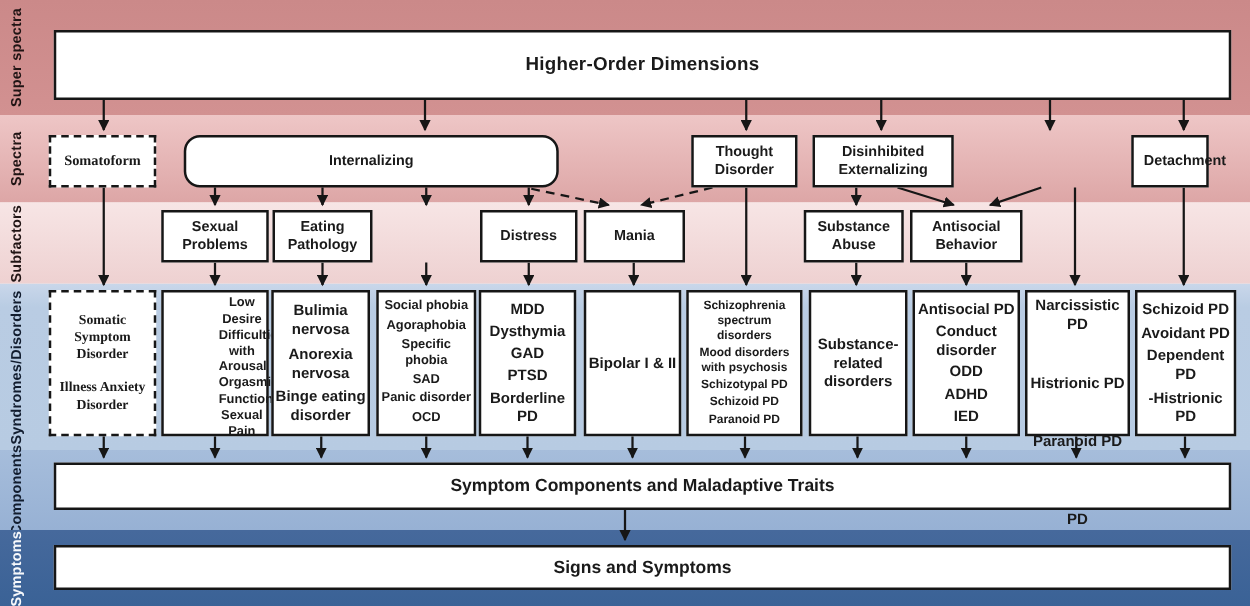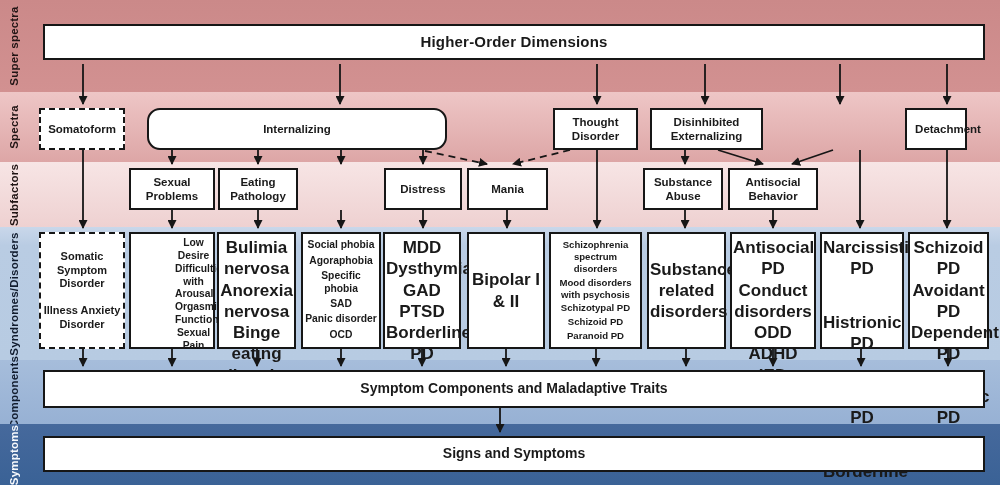--- a/index.html
+++ b/index.html
@@ -19,29 +19,29 @@
     transform:translate(-50%,-50%) rotate(-90deg);
     white-space:nowrap; font-size:11.5px; letter-spacing:0.2px; color:#201414;
   }
   .band-syndromes .band-label, .band-components .band-label { color:#111c2e; }
   .band-symptoms .band-label { color:#f7f9fc; }
   .box {
     position:absolute; background:#fff; border:2px solid #161616;
     display:flex; align-items:center; justify-content:center;
     text-align:center; box-sizing:border-box; line-height:1.25;
   }
-  .dashed { border-style:dashed; }
+  .dashed { border-style:dashed;font-family:Liberation Serif, serif; }
   .wide  { font-size:15px; letter-spacing:0.2px; }
   .spec  { font-size:11.5px; }
   .sub   { font-size:11.5px; }
   .syn   { flex-direction:column; justify-content:space-evenly; font-size:11px; padding:3px 1px; }
   .syn .item { width:100%; }
   .fs10  { font-size:10.3px; }
   .fs95  { font-size:9.6px; }
-  .fs11  { font-size:17px; }
+  .fs11  { font-size:12px; }
   svg.connectors { position:absolute; left:0; top:0; pointer-events:none; }
 </style>
 </head>
 <body>
 
 <div id="stage">
 
   <div class="band band-super">
     <div class="band-label">Super spectra</div>
   </div>
@@ -108,21 +108,21 @@
       <line x1="596" y1="349" x2="596" y2="366" marker-end="url(#ah)"></line>
       <line x1="686" y1="349" x2="686" y2="366" marker-end="url(#ah)"></line>
       <line x1="773" y1="349" x2="773" y2="366" marker-end="url(#ah)"></line>
       <line x1="861" y1="349" x2="861" y2="366" marker-end="url(#ah)"></line>
       <line x1="948" y1="349" x2="948" y2="366" marker-end="url(#ah)"></line>
 
       <line x1="500" y1="408" x2="500" y2="432" marker-end="url(#ah)"></line>
     </g>
   </svg>
 
-  <div class="box wide" style="left:43px; top:24px; width:942px; height:36px;text-align:center;">Higher-Order Dimensions</div>
+  <div class="box wide" style="left:43px; top:24px; width:942px; height:56px;text-align:center;">Higher-Order Dimensions</div>
 
   <div class="box spec dashed" style="left:39px;  top:108px; width:86px;  height:42px;">Somatoform</div>
   <div class="box spec" style="left:147px; top:108px; width:300px; height:42px;border-radius:13px;">Internalizing</div>
   <div class="box spec" style="left:553px; top:108px; width:85px;  height:42px;">Thought Disorder</div>
   <div class="box spec" style="left:650px; top:108px; width:113px; height:42px;">Disinhibited Externalizing</div>
   <div class="box spec" style="left:905px; top:108px; width:62px;  height:42px;padding-left:24px;">Detachment</div>
 
   <div class="box sub" style="left:129px; top:168px; width:86px; height:42px;">Sexual Problems</div>
   <div class="box sub" style="left:218px; top:168px; width:80px; height:42px;">Eating Pathology</div>
   <div class="box sub" style="left:384px; top:168px; width:78px; height:42px;">Distress</div>
@@ -168,21 +168,21 @@
       <div class="item">Mood disorders with psychosis</div>
       <div class="item">Schizotypal PD</div>
       <div class="item">Schizoid PD</div>
       <div class="item">Paranoid PD</div>
     </div>
   <div class="box syn fs11" style="left:647px; top:232px; width:79px; height:117px;">
       <div class="item">Substance-related disorders</div>
     </div>
   <div class="box syn fs11" style="left:730px; top:232px; width:86px; height:117px;">
       <div class="item">Antisocial PD</div>
-      <div class="item">Conduct disorders</div>
+      <div class="item">Conduct disorder</div>
       <div class="item">ODD</div>
       <div class="item">ADHD</div>
       <div class="item">IED</div>
     </div>
   <div class="box syn fs11" style="left:820px; top:232px; width:84px; height:117px;gap:32px;">
       <div class="item">Narcissistic PD</div>
       <div class="item">Histrionic PD</div>
       <div class="item">Paranoid PD</div>
       <div class="item">Borderline PD</div>
     </div>

